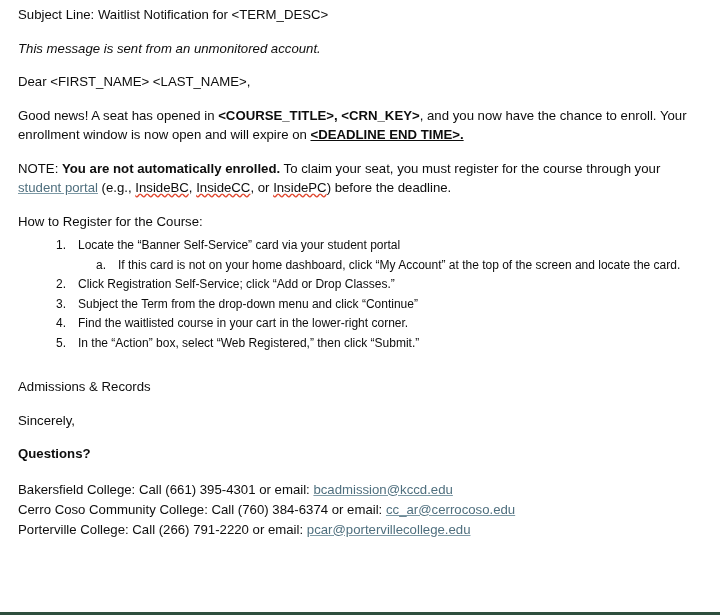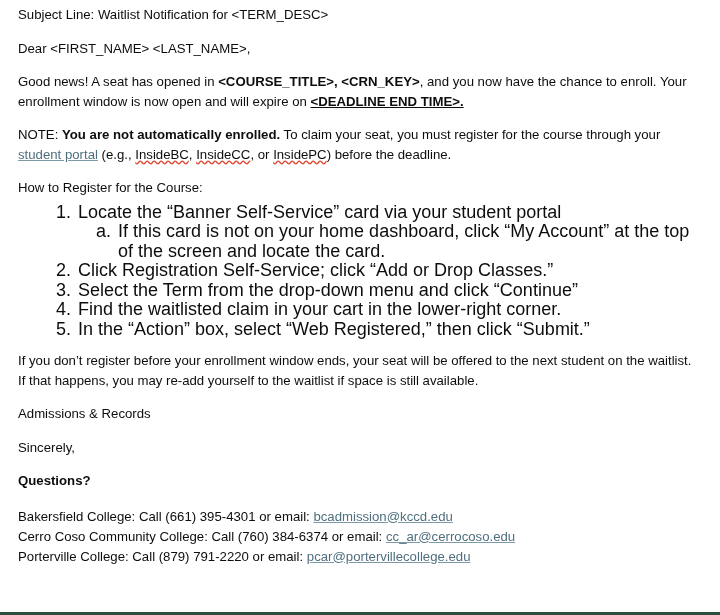--- a/index.html
+++ b/index.html
@@ -47,25 +47,25 @@
 
   
   .sp {
     text-decoration: underline wavy #e0452c;
     text-decoration-skip-ink: none;
     text-underline-offset: 1px;
     margin-top: 20px;
   }
 
   ol.lvl1 {
-    margin: 0 0 12px 0;
+    margin: 0 0 24px 0;
     padding-left: 0;
     list-style: none;
     counter-reset: l1;
-    font-size: 18px;
+    font-size: 12px;
     line-height: 19.5px;
   }
   ol.lvl1 > li {
     counter-increment: l1;
     position: relative;
     padding-left: 60px;
     margin: 0 0 0 0;
   }
   ol.lvl1 > li::before {
     content: counter(l1) ".";
@@ -130,52 +130,52 @@
     background: #2f4f3e;
   }
 </style>
 </head>
 <body>
 
 <div class="doc">
 
   <p class="p">Subject Line: Waitlist Notification for &lt;TERM_DESC&gt;</p>
 
+  <p class="p italic">This message is sent from an unmonitored account.</p>
 
   <p class="p">Dear &lt;FIRST_NAME&gt; &lt;LAST_NAME&gt;,</p>
 
   <p class="p"><span>Good news! A seat has opened in </span><span class="b">&lt;COURSE_TITLE&gt;, &lt;CRN_KEY&gt;</span><span>, and you now have the chance to enroll. Your enrollment window is now open and will expire on </span><span class="bu">&lt;DEADLINE END TIME&gt;.</span></p>
 
   <p class="p"><span>NOTE: </span><span class="b">You are not automatically enrolled.</span><span> To claim your seat, you must register for the course through your </span><a class="lnk" href="#">student portal</a><span> (e.g., </span><span class="sp">InsideBC</span><span>, </span><span class="sp">InsideCC</span><span>, or </span><span class="sp">InsidePC</span><span>) before the deadline.</span></p>
 
   <p class="p tight">How to Register for the Course:</p>
 
   <ol class="lvl1">
     <li>
       <span>Locate the “Banner Self-Service” card via your student portal</span>
       <ol class="lvl2">
         <li><span>If this card is not on your home dashboard, click “My Account” at the top of the screen and locate the card.</span></li>
       </ol>
     </li>
     <li><span>Click Registration Self-Service; click “Add or Drop Classes.”</span></li>
-    <li><span>Select the Term from the drop-down menu and click “Continue”</span></li>
-    <li><span>Find the waitlisted claim in your cart in the lower-right corner.</span></li>
+    <li><span>Subject the Term from the drop-down menu and click “Continue”</span></li>
+    <li><span>Find the waitlisted course in your cart in the lower-right corner.</span></li>
     <li><span>In the “Action” box, select “Web Registered,” then click “Submit.”</span></li>
   </ol>
 
-  <p class="p">If you don’t register before your enrollment window ends, your seat will be offered to the next student on the waitlist. If that happens, you may re-add yourself to the waitlist if space is still available.</p>
 
   <p class="p">Admissions &amp; Records</p>
 
   <p class="p">Sincerely,</p>
 
   <p class="q-head">Questions?</p>
 
   <div class="contact-block">
     <div class="contact-line"><span>Bakersfield College: Call (661) 395-4301 or email: </span><a class="lnk" href="#">bcadmission@kccd.edu</a></div>
     <div class="contact-line"><span>Cerro Coso Community College: Call (760) 384-6374 or email: </span><a class="lnk" href="#">cc_ar@cerrocoso.edu</a></div>
-    <div class="contact-line"><span>Porterville College: Call (879) 791-2220 or email: </span><a class="lnk" href="#">pcar@portervillecollege.edu</a></div>
+    <div class="contact-line"><span>Porterville College: Call (266) 791-2220 or email: </span><a class="lnk" href="#">pcar@portervillecollege.edu</a></div>
   </div>
 
 
 </div>
 
 <div class="bottom-rule"></div>
 
 </body></html>

